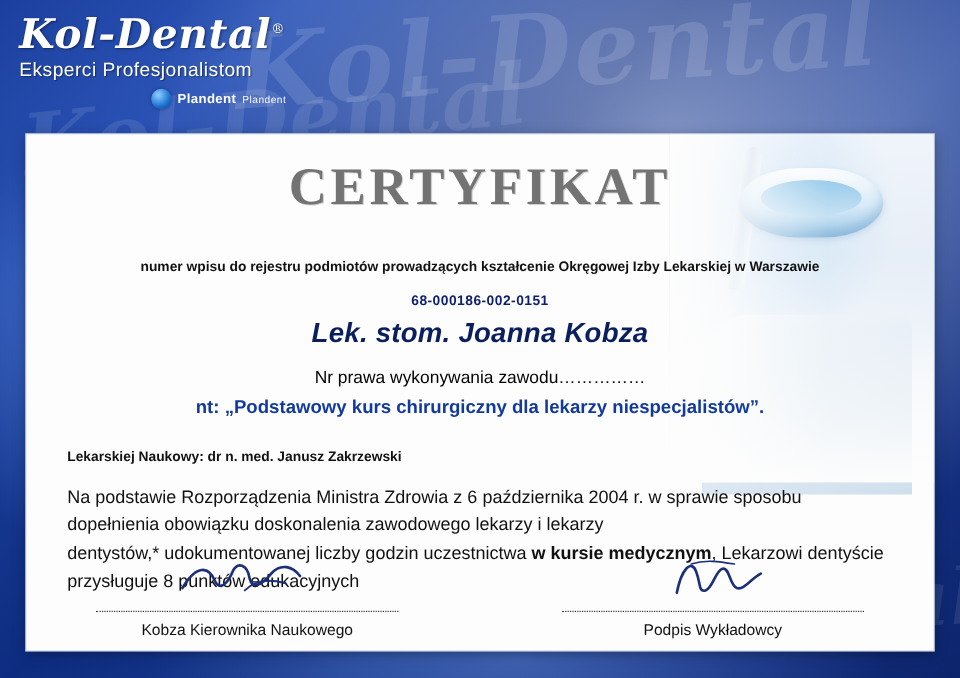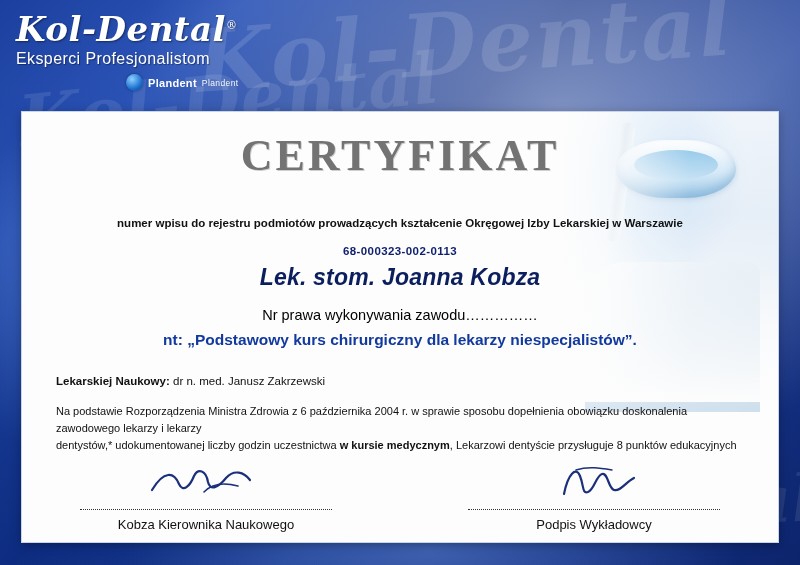--- a/index.html
+++ b/index.html
@@ -242,25 +242,25 @@
 
   .people-row {
     margin-top: 26px;
     display: flex;
     justify-content: space-between;
     align-items: baseline;
     font-size: 11.5px;
     color: #111;
   }
   .people-row .lbl { font-weight: bold; }
-  .people-row .val { font-weight: normal; }
+  .people-row .val { font-weight: bold; }
 
   .legal {
     margin-top: 16px;
-    font-size: 11px;
+    font-size: 15px;
     line-height: 1.55;
     color: #111;
     text-align: left;
   }
   .legal b { font-weight: bold; }
 
   .signatures {
     position: absolute;
     left: 34px;
     right: 34px;
@@ -322,21 +322,21 @@
       <div class="photo-chair"></div>
       <div class="photo-fade"></div>
     </div>
 
     <div class="sheet-inner">
 
       <div class="title">CERTYFIKAT</div>
 
       <div class="registry-line">numer wpisu do rejestru podmiotów prowadzących kształcenie Okręgowej Izby Lekarskiej w Warszawie</div>
 
-      <div class="registry-number">68-000323-002-0113</div>
+      <div class="registry-number">68-000186-002-0151</div>
 
       <div class="recipient">Lek. stom. Joanna Kobza</div>
 
       <div class="license-line">Nr  prawa wykonywania zawodu……………</div>
 
 
       <div class="course-title">
         <span class="prefix">nt: </span><span>„Podstawowy kurs chirurgiczny dla lekarzy niespecjalistów”.</span>
       </div>
 

